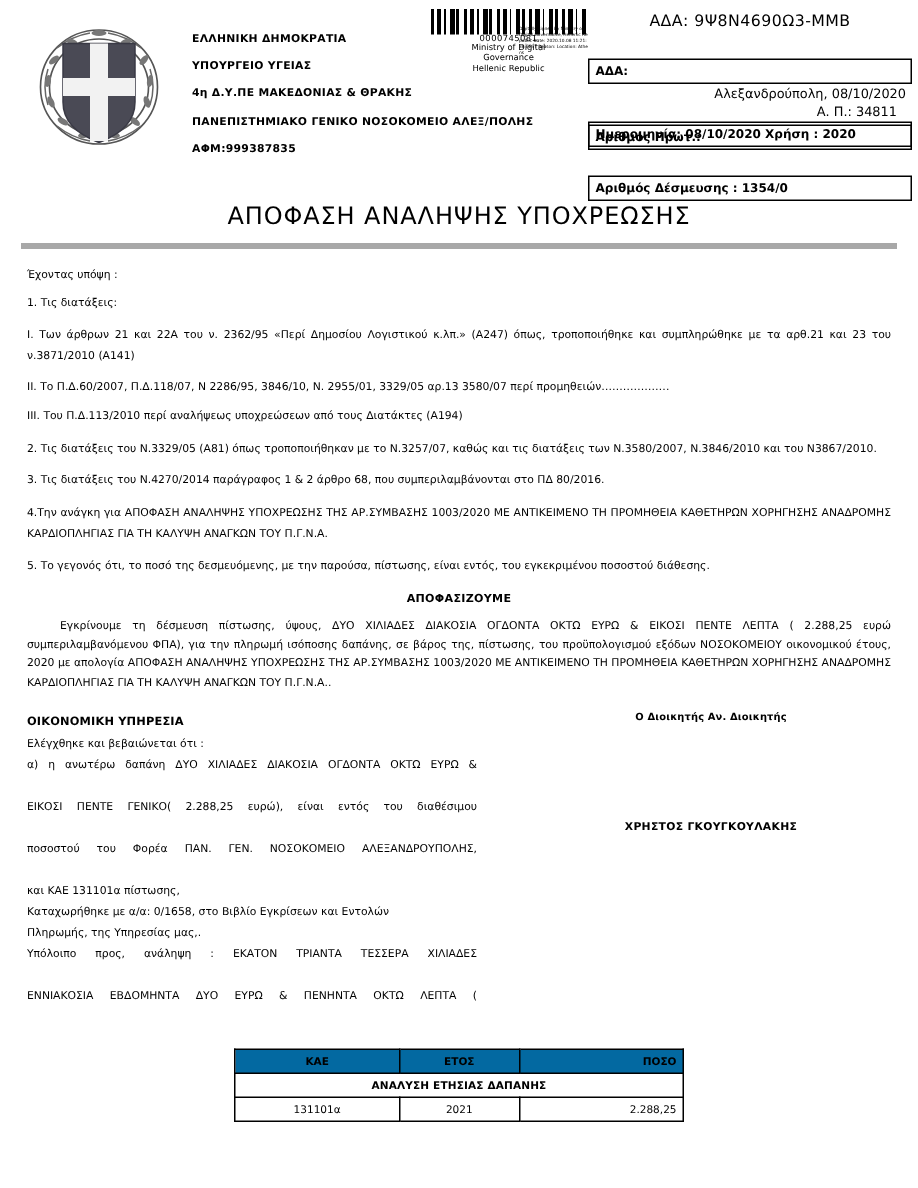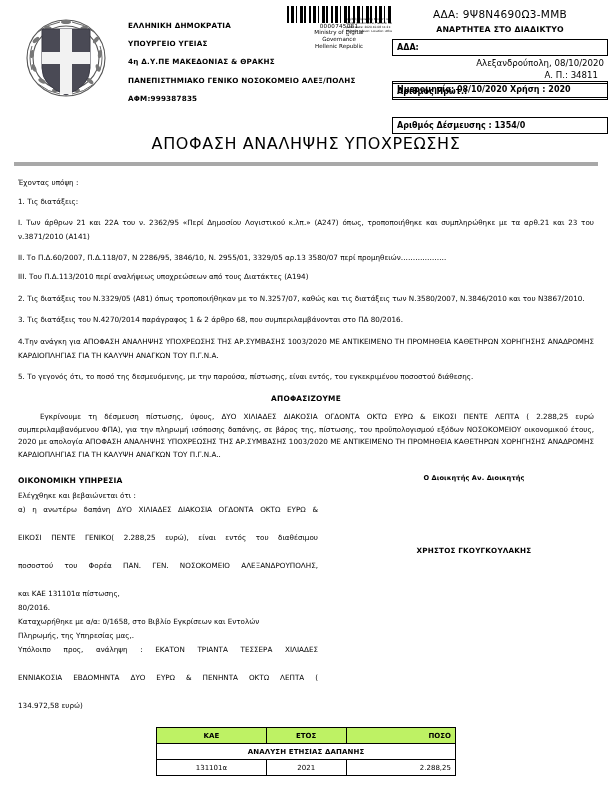--- a/index.html
+++ b/index.html
@@ -232,21 +232,21 @@
     padding: 2px 4px;
     height: 11px;
   }
   .tbl .title-row td {
     text-align: center;
     font-weight: bold;
     font-size: 7px;
     letter-spacing: 0.1px;
   }
   .tbl thead td {
-    background: #bef264;
+    background: #0369a1;
     font-weight: bold;
     text-align: center;
   }
   .tbl thead td.amount { text-align: right; }
   .tbl tbody td { text-align: center; }
   .tbl tbody td.amount { text-align: right; }
 </style>
 </head>
 <body>
 
@@ -298,21 +298,20 @@
 
     <div class="barcode-wrap">
       <div class="barcode"></div>
       <div class="barcode-num">0000745081</div>
       <div class="barcode-sub">Ministry of Digital<br>Governance<br>Hellenic Republic</div>
     </div>
 
     <div class="sig-stamp">Digitally signed by Ministry of Digital Governance, Hellenic Republic Date: 2020.10.08 11:21:38 EEST Reason: Location: Athens</div>
 
     <div class="ada-line">ΑΔΑ: 9Ψ8Ν4690Ω3-ΜΜΒ</div>
-    <div class="anartitea">ΑΝΑΡΤΗΤΕΑ ΣΤΟ ΔΙΑΔΙΚΤΥΟ</div>
 
     <div class="boxfield box-ada">ΑΔΑ:</div>
     <div class="place-date">Αλεξανδρούπολη, 08/10/2020</div>
     <div class="ap-num">Α. Π.: 34811</div>
 
     <div class="boxfield box-date">Ημερομηνία: 08/10/2020 Χρήση : 2020</div>
     <div class="boxfield box-prot">Αριθμός Πρωτ.:</div>
     <div class="boxfield box-desm">Αριθμός Δέσμευσης : 1354/0</div>
   </div>
 
@@ -341,26 +340,24 @@
         <div class="sig-name">ΧΡΗΣΤΟΣ ΓΚΟΥΓΚΟΥΛΑΚΗΣ</div>
       </div>
 
       <div class="col-left">
         <div class="lbl">ΟΙΚΟΝΟΜΙΚΗ ΥΠΗΡΕΣΙΑ</div>
         <div>Ελέγχθηκε και βεβαιώνεται ότι :</div>
         <div class="jline">α) η ανωτέρω δαπάνη ΔΥΟ ΧΙΛΙΑΔΕΣ ΔΙΑΚΟΣΙΑ ΟΓΔΟΝΤΑ ΟΚΤΩ ΕΥΡΩ &amp;</div>
         <div class="jline">ΕΙΚΟΣΙ ΠΕΝΤΕ ΓΕΝΙΚΟ( 2.288,25 ευρώ), είναι εντός του διαθέσιμου</div>
         <div class="jline">ποσοστού  του Φορέα ΠΑΝ. ΓΕΝ. ΝΟΣΟΚΟΜΕΙΟ ΑΛΕΞΑΝΔΡΟΥΠΟΛΗΣ,</div>
         <div>και ΚΑΕ 131101α πίστωσης,</div>
-        <div>80/2016.</div>
         <div>Καταχωρήθηκε με α/α: 0/1658, στο Βιβλίο Εγκρίσεων και Εντολών</div>
         <div>Πληρωμής, της Υπηρεσίας μας,.</div>
         <div class="jline">Υπόλοιπο προς, ανάληψη : ΕΚΑΤΟΝ ΤΡΙΑΝΤΑ ΤΕΣΣΕΡΑ ΧΙΛΙΑΔΕΣ</div>
         <div class="jline">ΕΝΝΙΑΚΟΣΙΑ ΕΒΔΟΜΗΝΤΑ ΔΥΟ ΕΥΡΩ &amp; ΠΕΝΗΝΤΑ ΟΚΤΩ ΛΕΠΤΑ (</div>
-        <div>134.972,58 ευρώ)</div>
       </div>
     </div>
 
     <table class="tbl">
       <tbody>
         <tr class="title-row">
           <td colspan="3">ΑΝΑΛΥΣΗ ΕΤΗΣΙΑΣ ΔΑΠΑΝΗΣ</td>
         </tr>
       </tbody>
       <thead>

